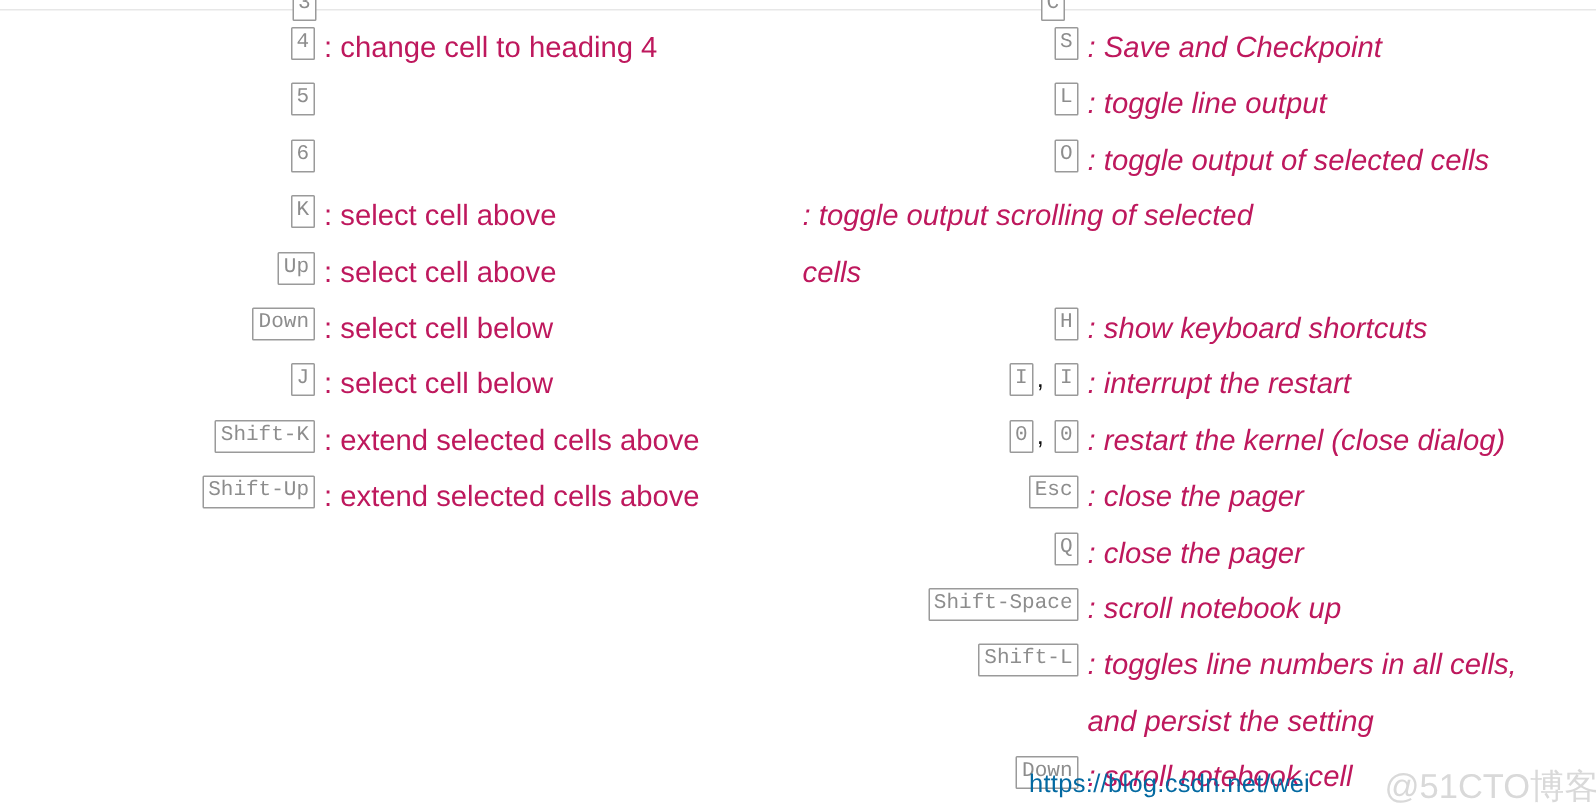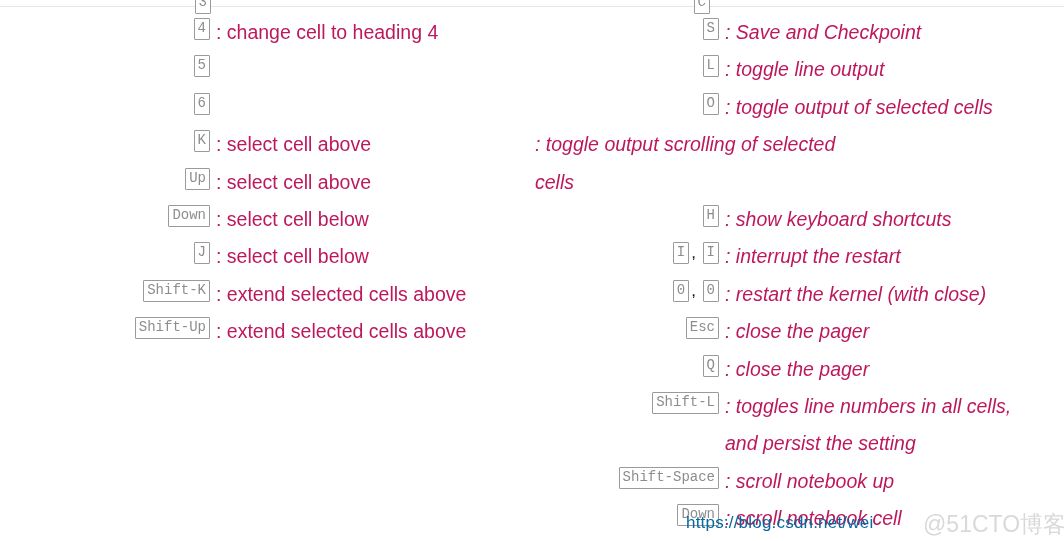--- a/index.html
+++ b/index.html
@@ -220,37 +220,37 @@
       <div class="shortcut-row">
         <div class="key-cell"><span class="kbd">H</span></div>
         <div class="desc-cell">: show keyboard shortcuts</div>
       </div>
       <div class="shortcut-row">
         <div class="key-cell"><span class="kbd">I</span><span class="kbd-sep">, </span><span class="kbd">I</span></div>
         <div class="desc-cell">: interrupt the restart</div>
       </div>
       <div class="shortcut-row">
         <div class="key-cell"><span class="kbd">0</span><span class="kbd-sep">, </span><span class="kbd">0</span></div>
-        <div class="desc-cell">: restart the kernel (with close)</div>
+        <div class="desc-cell">: restart the kernel (close dialog)</div>
       </div>
       <div class="shortcut-row">
         <div class="key-cell"><span class="kbd">Esc</span></div>
         <div class="desc-cell">: close the pager</div>
       </div>
       <div class="shortcut-row">
         <div class="key-cell"><span class="kbd">Q</span></div>
         <div class="desc-cell">: close the pager</div>
       </div>
       <div class="shortcut-row">
+        <div class="key-cell"><span class="kbd">Shift-Space</span></div>
+        <div class="desc-cell">: scroll notebook up</div>
+      </div>
+      <div class="shortcut-row">
         <div class="key-cell"><span class="kbd">Shift-L</span></div>
         <div class="desc-cell">: toggles line numbers in all cells, and persist the setting</div>
-      </div>
-      <div class="shortcut-row">
-        <div class="key-cell"><span class="kbd">Shift-Space</span></div>
-        <div class="desc-cell">: scroll notebook up</div>
       </div>
       <div class="shortcut-row">
         <div class="key-cell"><span class="kbd">Down</span></div>
         <div class="desc-cell">: scroll notebook cell</div>
       </div>
     </div>
 
 </div>
 
 <div id="watermark">

